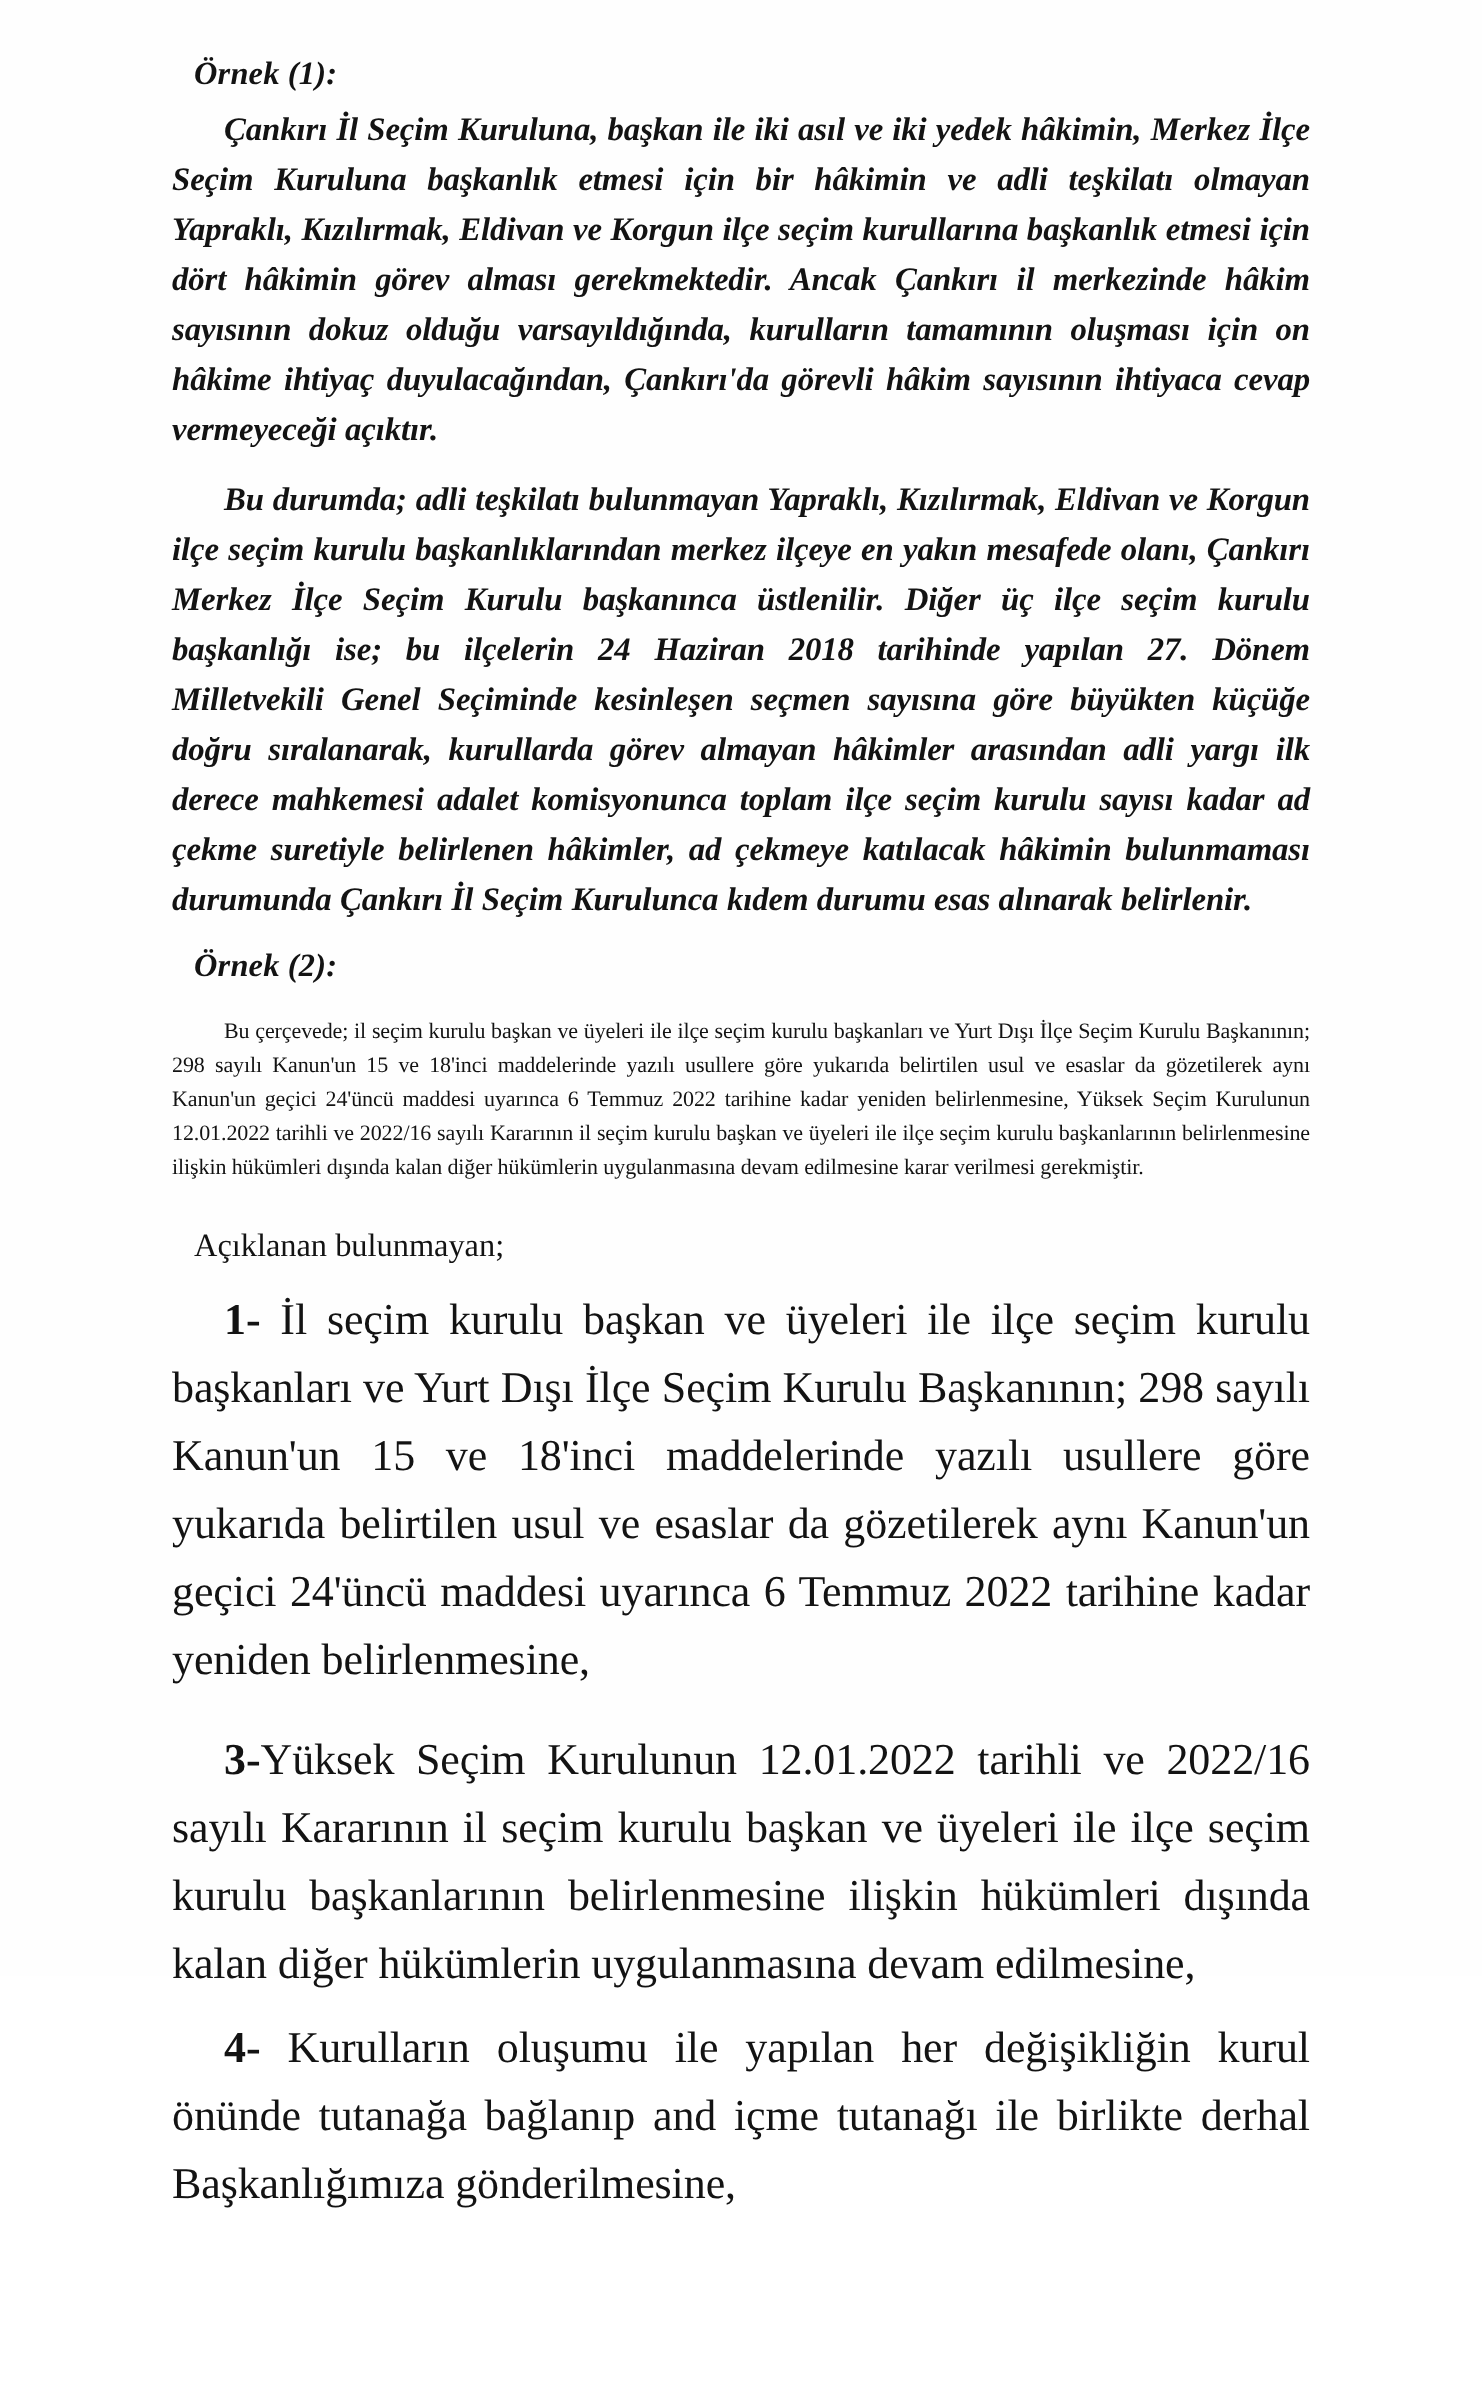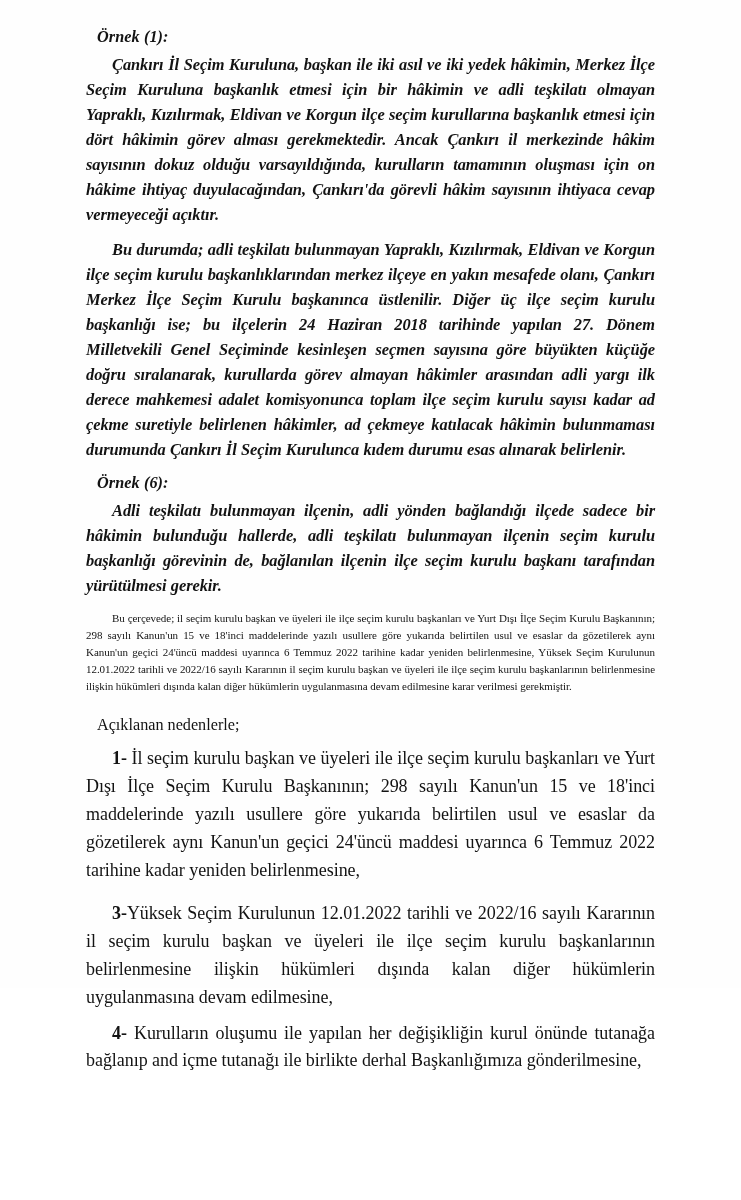--- a/index.html
+++ b/index.html
@@ -71,21 +71,21 @@
     margin: 0;
     padding-left: 11px;
   }
   .plain {
     font-size: 16.2px;
     line-height: 1.5;
     margin: 0;
     padding-left: 11px;
   }
   .num-para {
-    font-size: 18px;
+    font-size: 22px;
     line-height: 1.545;
     text-align: justify;
     text-justify: inter-word;
     margin: 0;
     text-indent: 26px;
     letter-spacing: -0.05px;
   }
   .num-para .n { font-weight: bold; }
 </style>
 </head>
@@ -97,34 +97,33 @@
     <p class="it-head">Örnek (1):</p>
 
     <p class="it-para">Çankırı İl Seçim Kuruluna, başkan ile iki asıl ve iki yedek hâkimin, Merkez İlçe Seçim Kuruluna başkanlık etmesi için bir hâkimin ve adli teşkilatı olmayan Yapraklı, Kızılırmak, Eldivan ve Korgun ilçe seçim kurullarına başkanlık etmesi için dört hâkimin görev alması gerekmektedir. Ancak Çankırı il merkezinde hâkim sayısının dokuz olduğu varsayıldığında, kurulların tamamının oluşması için on hâkime ihtiyaç duyulacağından, Çankırı'da görevli hâkim sayısının ihtiyaca cevap vermeyeceği açıktır.</p>
 
     <div class="gap-s"></div>
 
     <p class="it-para">Bu durumda; adli teşkilatı bulunmayan Yapraklı, Kızılırmak, Eldivan ve Korgun ilçe seçim kurulu başkanlıklarından merkez ilçeye en yakın mesafede olanı, Çankırı Merkez İlçe Seçim Kurulu başkanınca üstlenilir. Diğer üç ilçe seçim kurulu başkanlığı ise; bu ilçelerin 24 Haziran 2018 tarihinde yapılan 27. Dönem Milletvekili Genel Seçiminde kesinleşen seçmen sayısına göre büyükten küçüğe doğru sıralanarak, kurullarda görev almayan hâkimler arasından adli yargı ilk derece mahkemesi adalet komisyonunca toplam ilçe seçim kurulu sayısı kadar ad çekme suretiyle belirlenen hâkimler, ad çekmeye katılacak hâkimin bulunmaması durumunda Çankırı İl Seçim Kurulunca kıdem durumu esas alınarak belirlenir.</p>
 
     <div class="gap-s"></div>
 
-    <p class="it-head">Örnek (6):</p>
+    <p class="it-head">Örnek (2):</p>
 
-    <p class="it-para">Adli teşkilatı bulunmayan ilçenin, adli yönden bağlandığı ilçede sadece bir hâkimin bulunduğu hallerde, adli teşkilatı bulunmayan ilçenin seçim kurulu başkanlığı görevinin de, bağlanılan ilçenin ilçe seçim kurulu başkanı tarafından yürütülmesi gerekir.</p>
 
     <div class="gap-m"></div>
 
     <p class="up-para">Bu çerçevede; il seçim kurulu başkan ve üyeleri ile ilçe seçim kurulu başkanları ve Yurt Dışı İlçe Seçim Kurulu Başkanının; 298 sayılı Kanun'un 15 ve 18'inci maddelerinde yazılı usullere göre yukarıda belirtilen usul ve esaslar da gözetilerek aynı Kanun'un geçici 24'üncü maddesi uyarınca 6 Temmuz 2022 tarihine kadar yeniden belirlenmesine, Yüksek Seçim Kurulunun 12.01.2022 tarihli ve 2022/16 sayılı Kararının il seçim kurulu başkan ve üyeleri ile ilçe seçim kurulu başkanlarının belirlenmesine ilişkin hükümleri dışında kalan diğer hükümlerin uygulanmasına devam edilmesine karar verilmesi gerekmiştir.</p>
 
     <div class="gap-s"></div>
 
 
     <div class="gap-s"></div>
 
-    <p class="plain">Açıklanan nedenlerle;</p>
+    <p class="plain">Açıklanan bulunmayan;</p>
 
     <div class="gap-s"></div>
 
     <p class="num-para"><span class="n">1-</span><span> İl seçim kurulu başkan ve üyeleri ile ilçe seçim kurulu başkanları ve Yurt Dışı İlçe Seçim Kurulu Başkanının; 298 sayılı Kanun'un 15 ve 18'inci maddelerinde yazılı usullere göre yukarıda belirtilen usul ve esaslar da gözetilerek aynı Kanun'un geçici 24'üncü maddesi uyarınca 6 Temmuz 2022 tarihine kadar yeniden belirlenmesine,</span></p>
 
     <div class="gap-s"></div>
 
 
     <div class="gap-s"></div>
 

